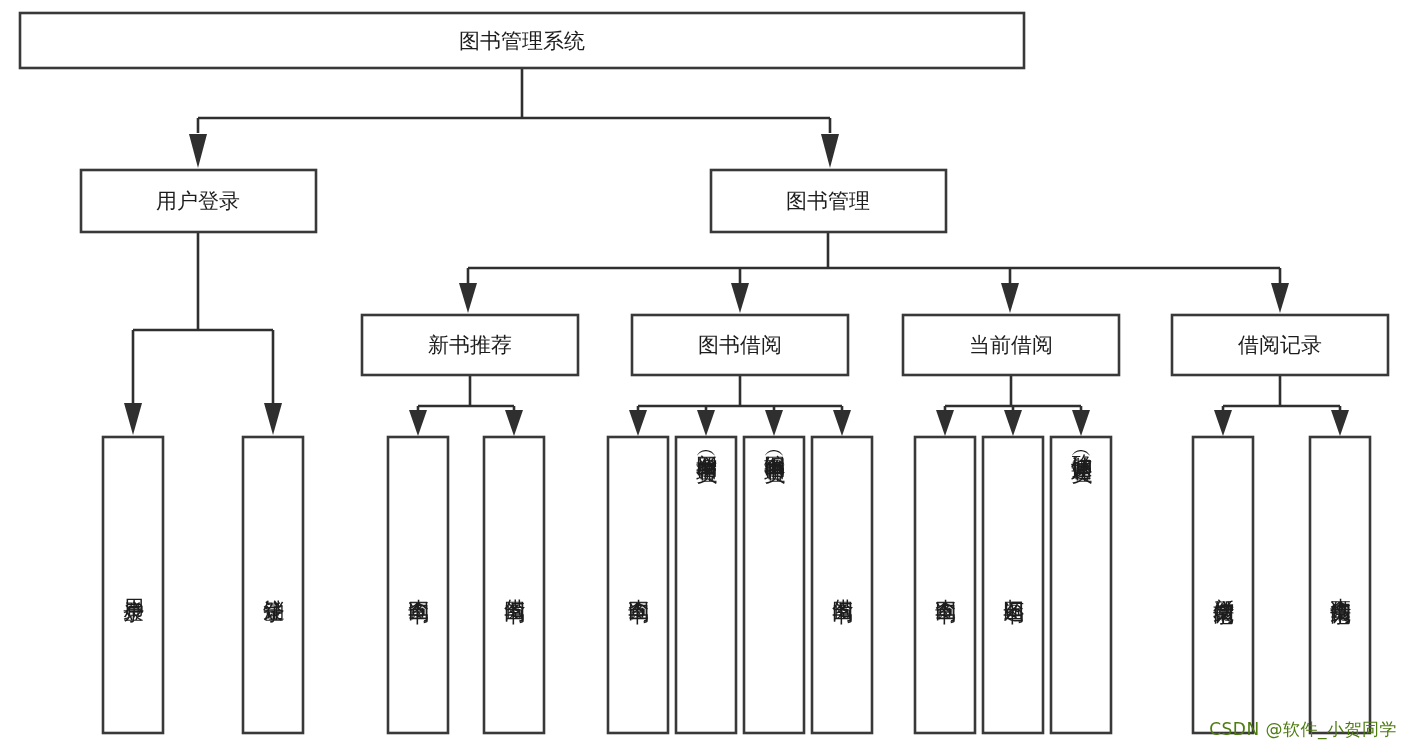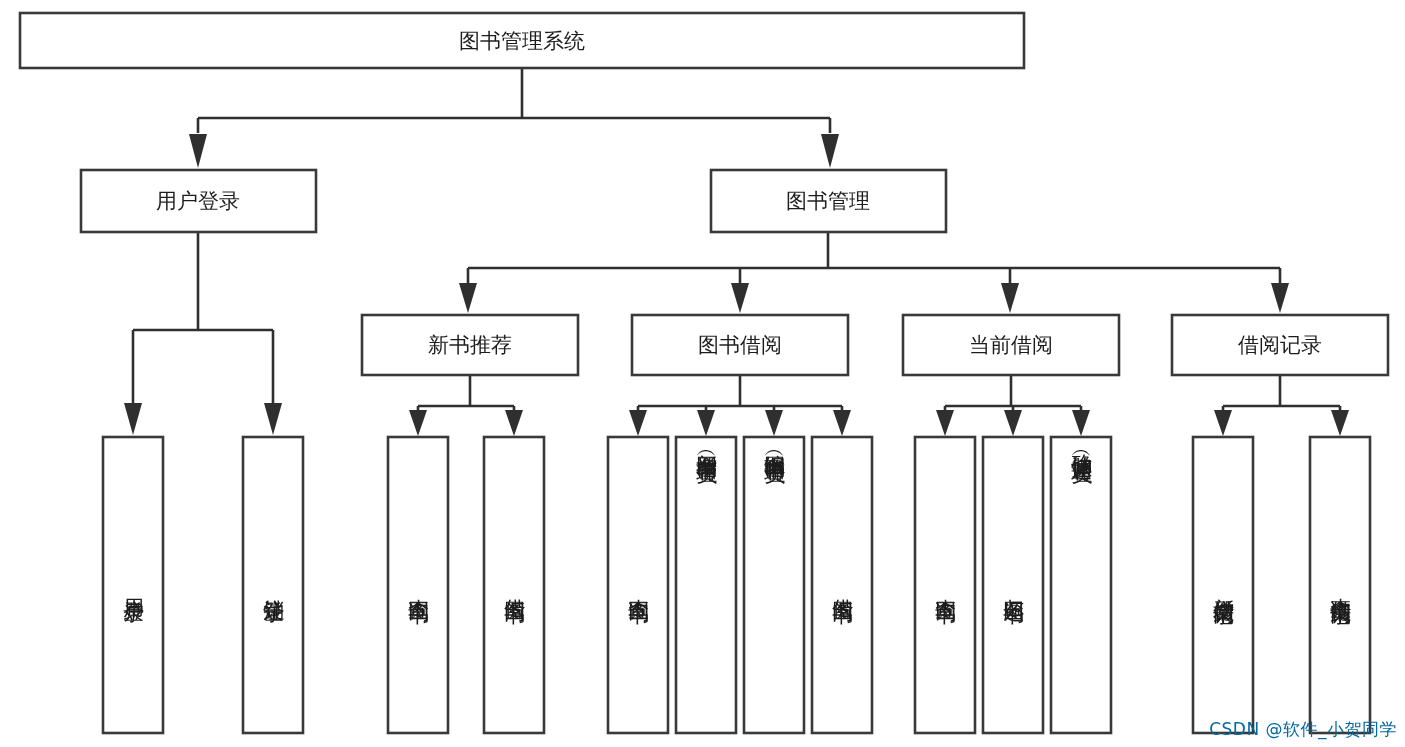--- a/index.html
+++ b/index.html
@@ -72,21 +72,21 @@
     letter-spacing: 1.5px;
     white-space: nowrap;
     text-align: center;
   }
   #watermark {
     position: absolute;
     right: 8px;
     bottom: 6px;
     font-family: "DejaVu Sans", "Liberation Sans", sans-serif;
     font-size: 17px;
-    color: #0369a1;
+    color: #4d7c0f;
     letter-spacing: 0.5px;
     white-space: nowrap;
     user-select: none;
   }
 </style>
 </head>
 <body>
 
 <div id="diagram-root">
 

